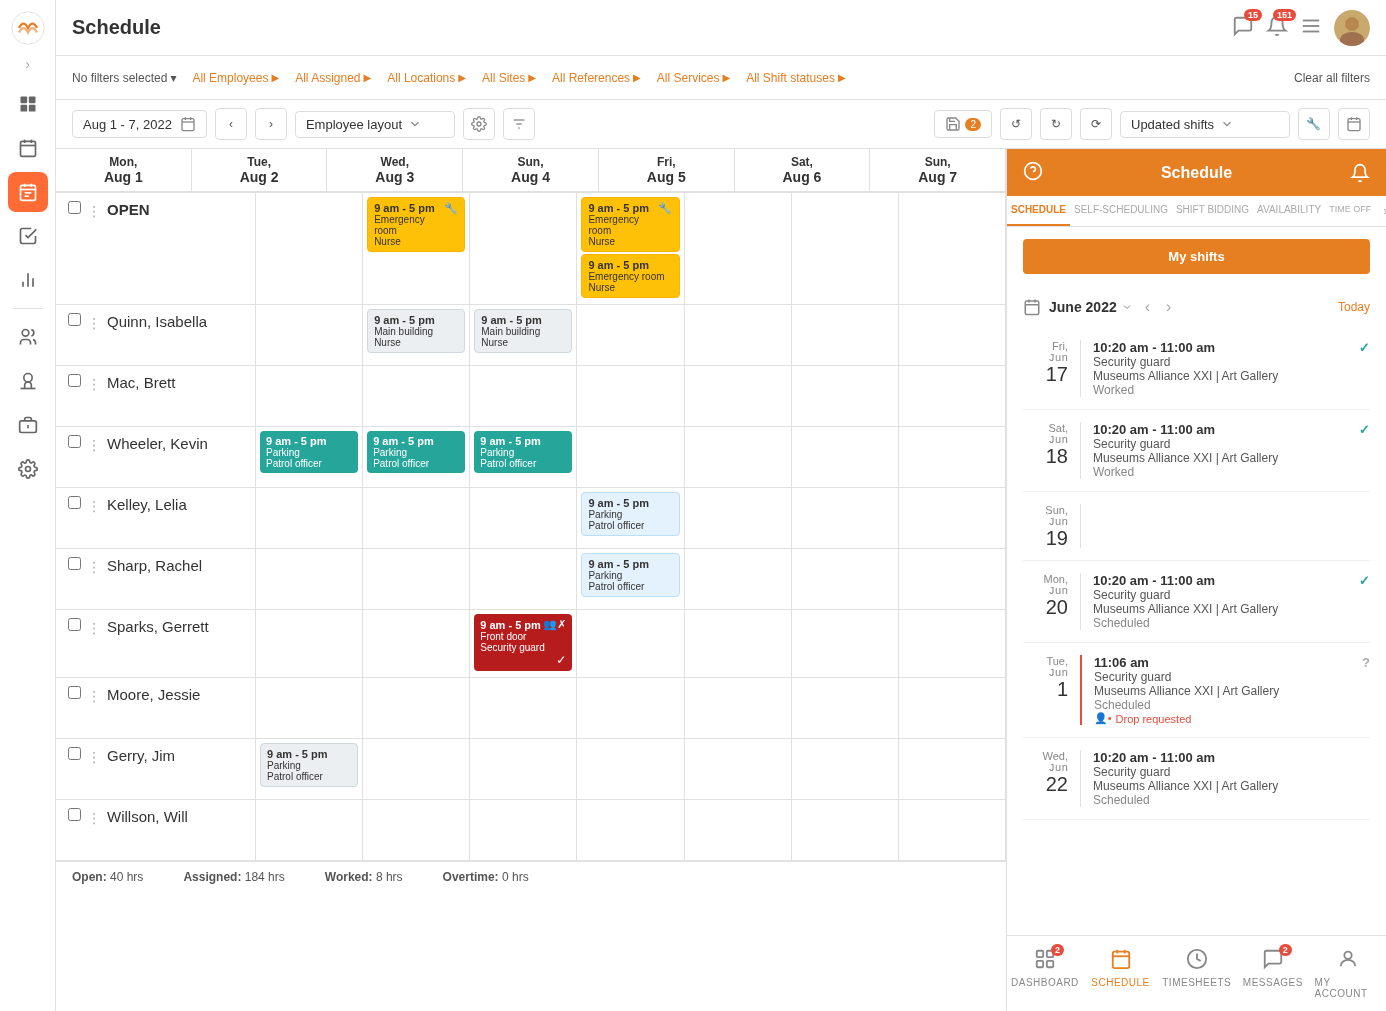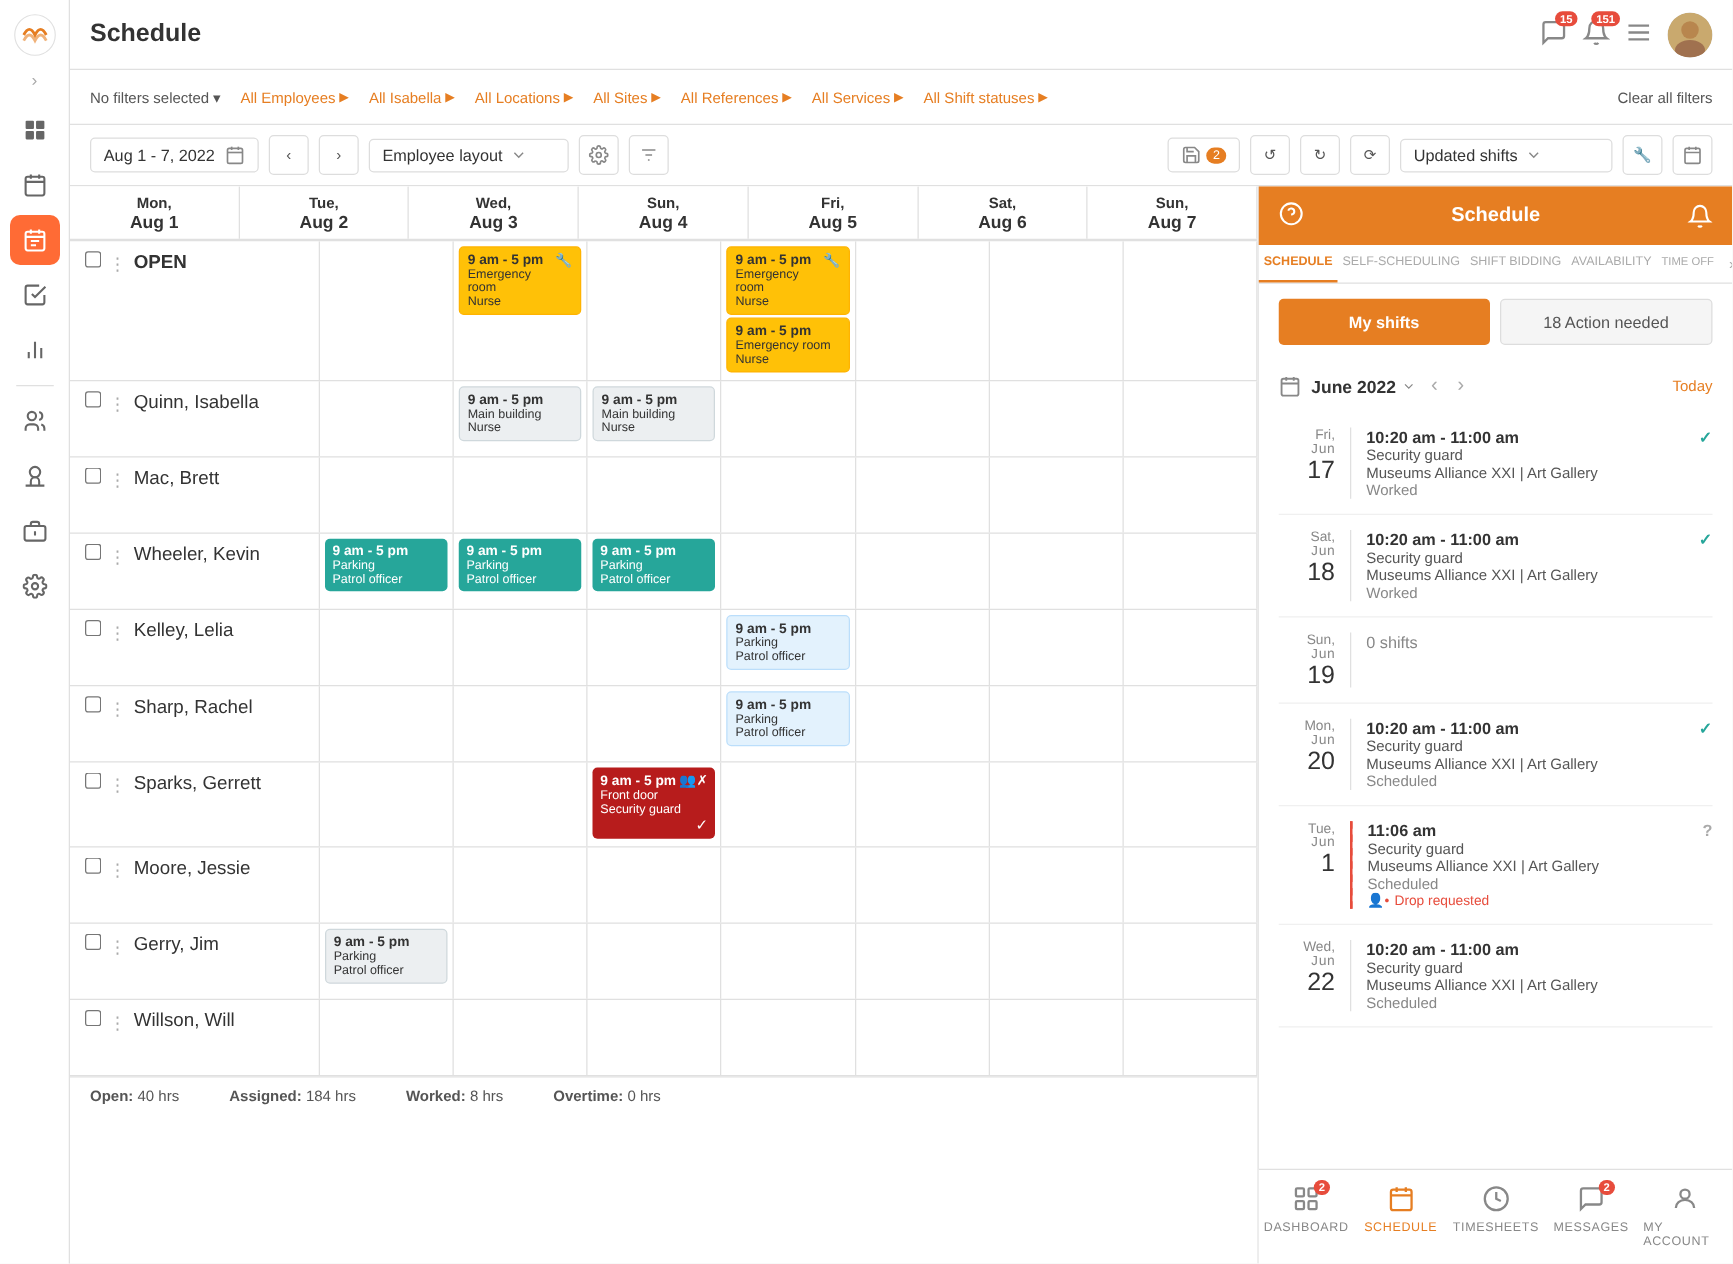--- a/index.html
+++ b/index.html
@@ -253,21 +253,21 @@
     <div class="filter-bar">
       <div class="filter-no-sel">
         <span>No filters selected</span>
         <span>▾</span>
       </div>
       <div class="filter-btn">
         <span>All Employees</span>
         <span class="arrow">▶</span>
       </div>
       <div class="filter-btn">
-        <span>All Isabella</span>
+        <span>All Assigned</span>
         <span class="arrow">▶</span>
       </div>
       <div class="filter-btn">
         <span>All Locations</span>
         <span class="arrow">▶</span>
       </div>
       <div class="filter-btn">
         <span>All Sites</span>
         <span class="arrow">▶</span>
       </div>
@@ -636,21 +636,20 @@
           <div class="panel-tab active">SCHEDULE</div>
           <div class="panel-tab">SELF-SCHEDULING</div>
           <div class="panel-tab">SHIFT BIDDING</div>
           <div class="panel-tab">AVAILABILITY</div>
           <div class="panel-tab" style="font-size:9px;">TIME OFF</div>
           <div class="panel-tab-more">›</div>
         </div>
 
         <div class="panel-actions">
           <button class="btn-my-shifts">My shifts</button>
-          <button class="btn-action-needed">18 Action needed</button>
         </div>
 
         <div class="panel-month-nav">
           <svg width="18" height="18" viewBox="0 0 24 24" fill="none" stroke="#888" stroke-width="2">
               <rect x="3" y="4" width="18" height="18" rx="2"></rect>
               <line x1="3" y1="9" x2="21" y2="9"></line>
               <line x1="8" y1="2" x2="8" y2="6"></line>
               <line x1="16" y1="2" x2="16" y2="6"></line>
             </svg>
           <div class="month-display">
@@ -696,23 +695,20 @@
             </div>
           </div>
 
           <div class="shift-day-entry">
             <div class="shift-day-label">
               <div class="day-abbr">Sun,</div>
               <div class="month-abbr">Jun</div>
               <div class="day-number">19</div>
             </div>
             <div class="shift-day-divider"></div>
-            <div class="shift-day-content">
-              <div class="zero-shifts">0 shifts</div>
-            </div>
           </div>
 
           <div class="shift-day-entry">
             <div class="shift-day-label">
               <div class="day-abbr">Mon,</div>
               <div class="month-abbr">Jun</div>
               <div class="day-number">20</div>
             </div>
             <div class="shift-day-divider"></div>
             <div class="shift-day-content">

